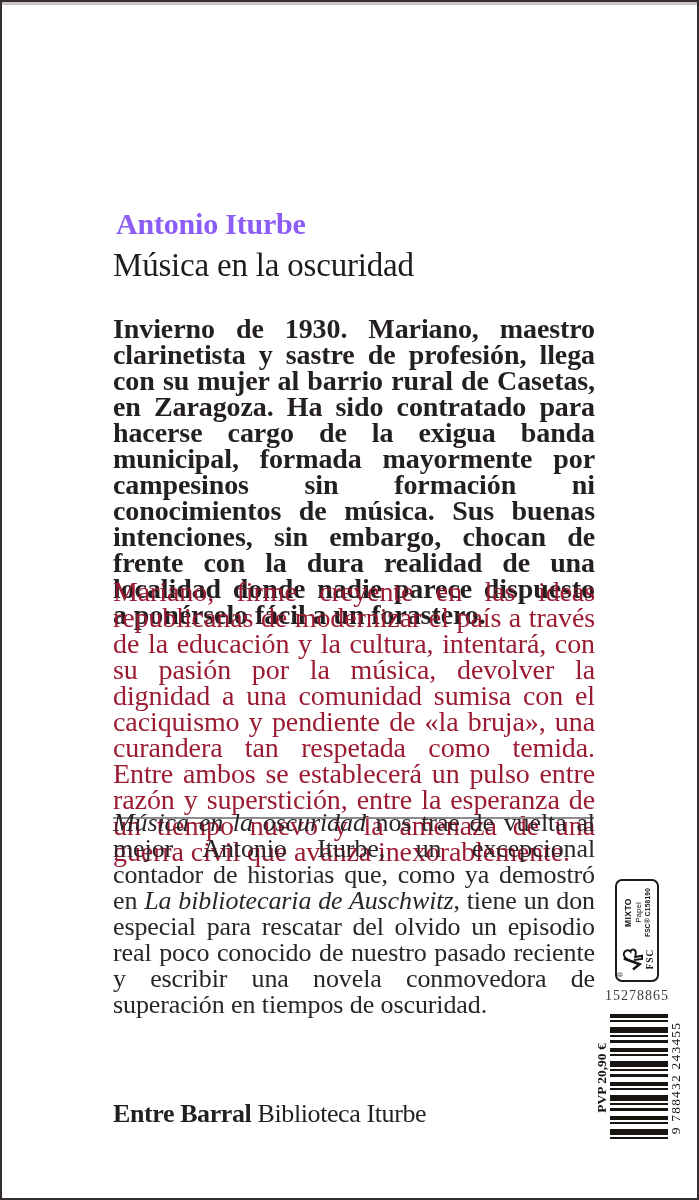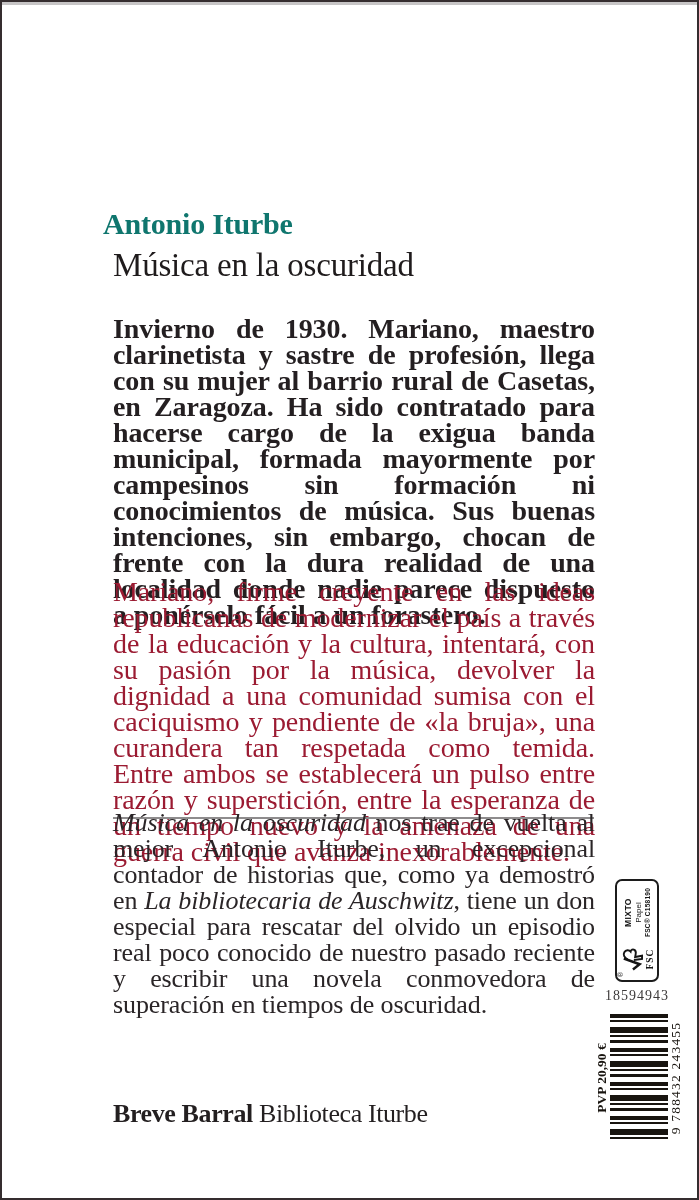--- a/index.html
+++ b/index.html
@@ -15,23 +15,23 @@
   }
   .rule-top{
     position:absolute;left:0;top:236;width:695px;height:3px;
     background:#c7c5c6;
   }
   .rule-mid{
     position:absolute;left:111px;top:815px;width:481px;height:2px;
     background:#8e8c8d;
   }
   .author{
-    position:absolute;left:101px;top:206px;
+    position:absolute;left:114px;top:206px;
     font-size:30px;font-weight:bold;line-height:32px;
-    color:#0f766e;letter-spacing:-0.2px;
+    color:#8b5cf6;letter-spacing:-0.2px;
   }
   .title{
     position:absolute;left:111px;top:245px;
     font-size:33px;line-height:36px;color:#1f1b1c;letter-spacing:-0.2px;
   }
   .para{
     position:absolute;left:111px;width:482px;
     text-align:justify;
     font-size:28px;line-height:26px;letter-spacing:-0.1px;
   }
@@ -108,21 +108,21 @@
   <div class="title">Música en la oscuridad</div>
 
   <div class="para para1">Invierno de 1930. Mariano, maestro clarinetista y sastre de profesión, llega con su mujer al barrio rural de Casetas, en Zaragoza. Ha sido contratado para hacerse cargo de la exigua banda municipal, formada mayormente por campesinos sin formación ni conocimientos de música. Sus buenas intenciones, sin embargo, chocan de frente con la dura realidad de una localidad donde nadie parece dispuesto a ponérselo fácil a un forastero.</div>
 
   <div class="para para2">Mariano, firme creyente en las ideas republicanas de modernizar el país a través de la educación y la cultura, intentará, con su pasión por la música, devolver la dignidad a una comunidad sumisa con el caciquismo y pendiente de «la bruja», una curandera tan respetada como temida. Entre ambos se establecerá un pulso entre razón y superstición, entre la esperanza de un tiempo nuevo y la amenaza de una guerra civil que avanza inexorablemente.</div>
 
   <div class="rule-mid"></div>
 
   <div class="para para3"><span class="italic">Música en la oscuridad</span><span> nos trae de vuelta al mejor Antonio Iturbe, un excepcional contador de historias que, como ya demostró en </span><span class="italic">La bibliotecaria de Auschwitz</span><span>, tiene un don especial para rescatar del olvido un episodio real poco conocido de nuestro pasado reciente y escribir una novela conmovedora de superación en tiempos de oscuridad.</span></div>
 
-  <div class="footer"><span class="imprint">Breve Barral</span><span> Biblioteca Iturbe</span></div>
+  <div class="footer"><span class="imprint">Entre Barral</span><span> Biblioteca Iturbe</span></div>
 
   <div class="fsc-outer">
     <div class="rot fsc-inner">
       <div class="fsc-logo">
         <span class="fsc-reg">®</span>
         <span>
           <svg width="25" height="23" viewBox="0 0 26 24">
             <path d="M1.5 13.5 L7 20.5 L13 4" fill="none" stroke="#151515" stroke-width="2.6"></path>
             <path d="M12 8 c1.5 -3.5 5 -5 7.5 -3.5 c2.6 1.5 2.6 5 0.7 6.6 c2 0.4 2.6 2.4 1.8 3.9 c-0.8 1.4 -2.6 1.7 -4.2 1.4 l-3.3 -0.6 l1.4 7.2 l-3.4 0 l-1 -8.5" fill="none" stroke="#151515" stroke-width="2"></path>
           </svg>
@@ -130,21 +130,21 @@
         <span class="fsc-word">FSC</span>
       </div>
       <div class="fsc-lines">
         <span class="fsc-l1">MIXTO</span>
         <span class="fsc-l2">Papel</span>
         <span class="fsc-l3">FSC® C158190</span>
       </div>
     </div>
   </div>
 
-  <div class="product-code">18594943</div>
+  <div class="product-code">15278865</div>
 
   <div class="barcode">
     <div class="price-outer">
       <div class="rot price-inner">PVP 20,90 €</div>
     </div>
     <div class="bars"></div>
     <div class="isbn-outer">
       <div class="rot isbn-inner">9 788432 243455</div>
     </div>
   </div>

